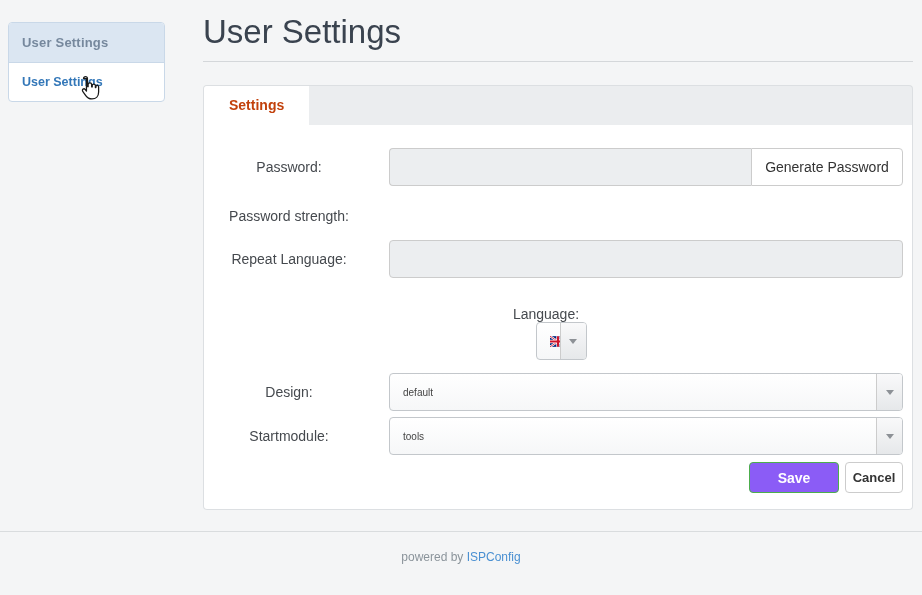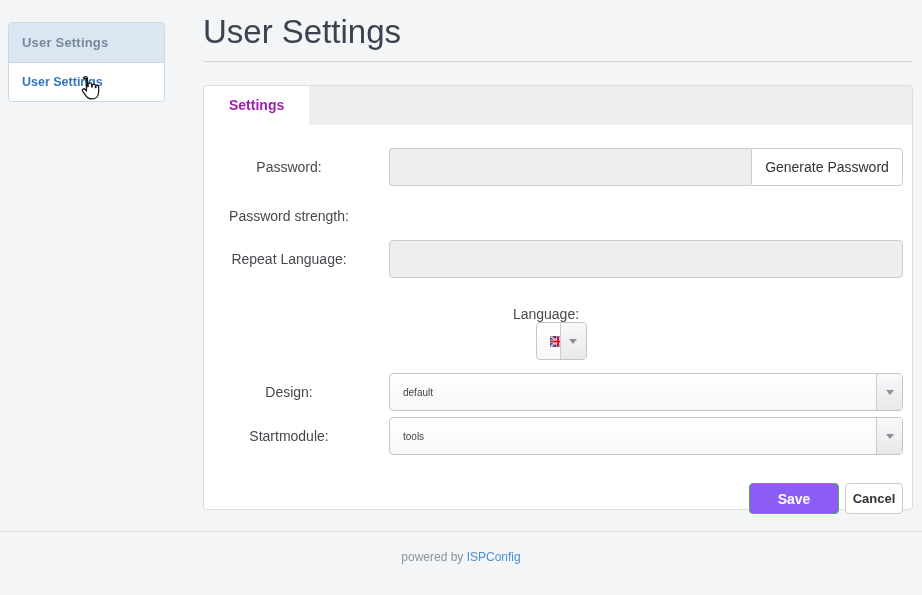--- a/index.html
+++ b/index.html
@@ -41,42 +41,42 @@
   .tab-bar {
     margin-top:23px; height:40px;
     background:#ebedef;
     border:1px solid #dcdfe2; border-bottom:none;
     border-radius:4px 4px 0 0;
   }
   .tab-active {
     display:inline-block; height:39px; line-height:39px;
     padding:0 25px; background:#fff;
     border-radius:3px 0 0 0;
-    font-size:14px; font-weight:bold; color:#a21caf;
+    font-size:14px; font-weight:bold; color:#c2410c;
     cursor:pointer;
   }
   .panel-body {
     background:#fff; height:385px;
     border:1px solid #dcdfe2; border-top:none;
     border-radius:0 0 4px 4px;
     padding:23px 9px 0 16px;
   }
   
   .form-row { display:flex; align-items:center; }
   .form-label {
     width:138px; margin-right:31px; text-align:center;
     font-size:14px; color:#45494e; flex:none;
   }
   .form-control-area { flex:1; display:flex; align-items:center; }
   .row-password { margin-bottom:20px; }
   .row-strength { height:20px; margin-bottom:14px; }
   .row-repeat   { margin-bottom:28px; }
   .row-language { margin-bottom:13px;flex-direction:column; }
   .row-design   { margin-bottom:6px; }
-  .row-start    { margin-bottom:28px; }
+  .row-start    { margin-bottom:7px; }
   .text-input {
     flex:1; height:38px; background:#eceef0;
     border:1px solid #cccccc; border-radius:4px;
     font-size:14px; color:#444; padding:0 10px;
     font-family:"Liberation Sans", sans-serif;
   }
   .input-group .text-input { border-radius:4px 0 0 4px; border-right:none; }
   .generate-btn {
     width:152px; height:38px; flex:none;
     background:#fff; border:1px solid #cccccc; border-radius:0 4px 4px 0;

